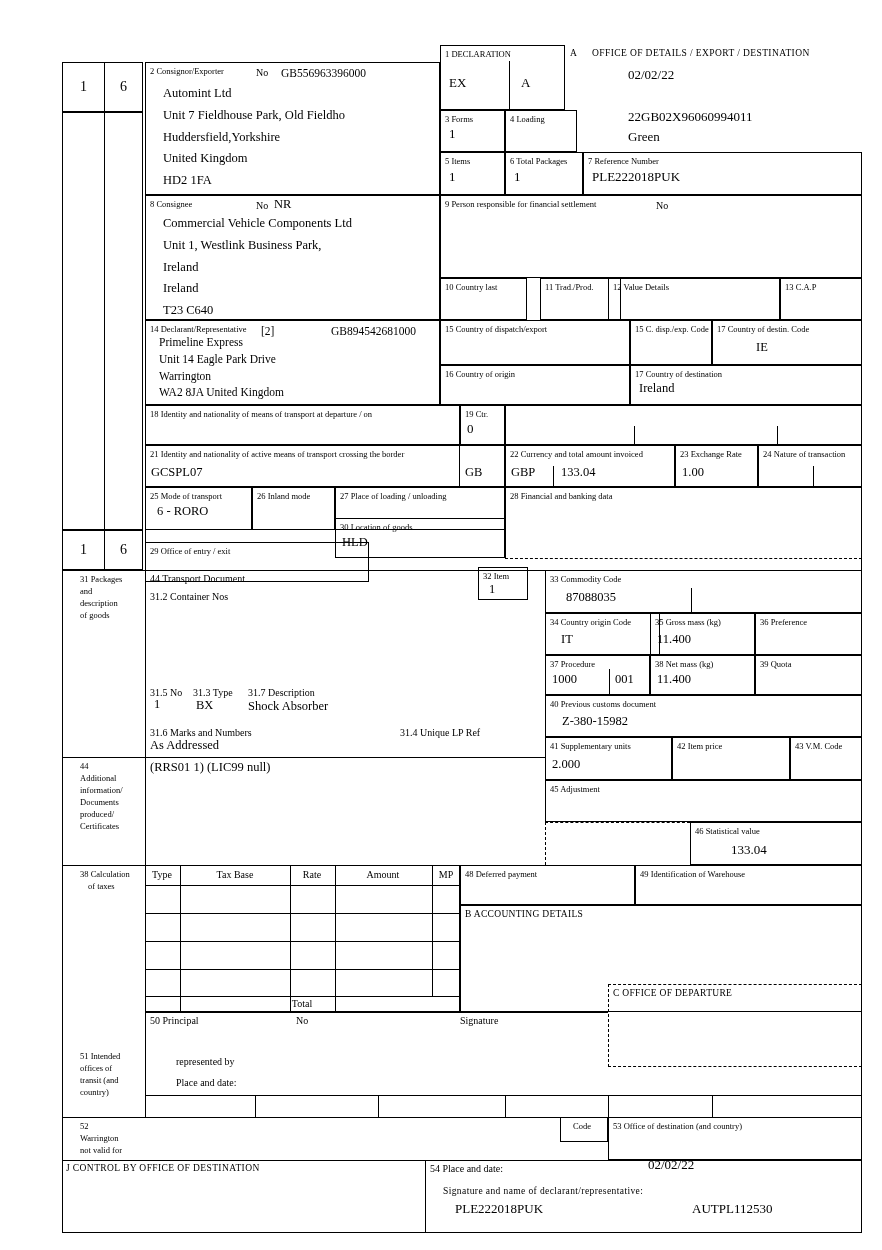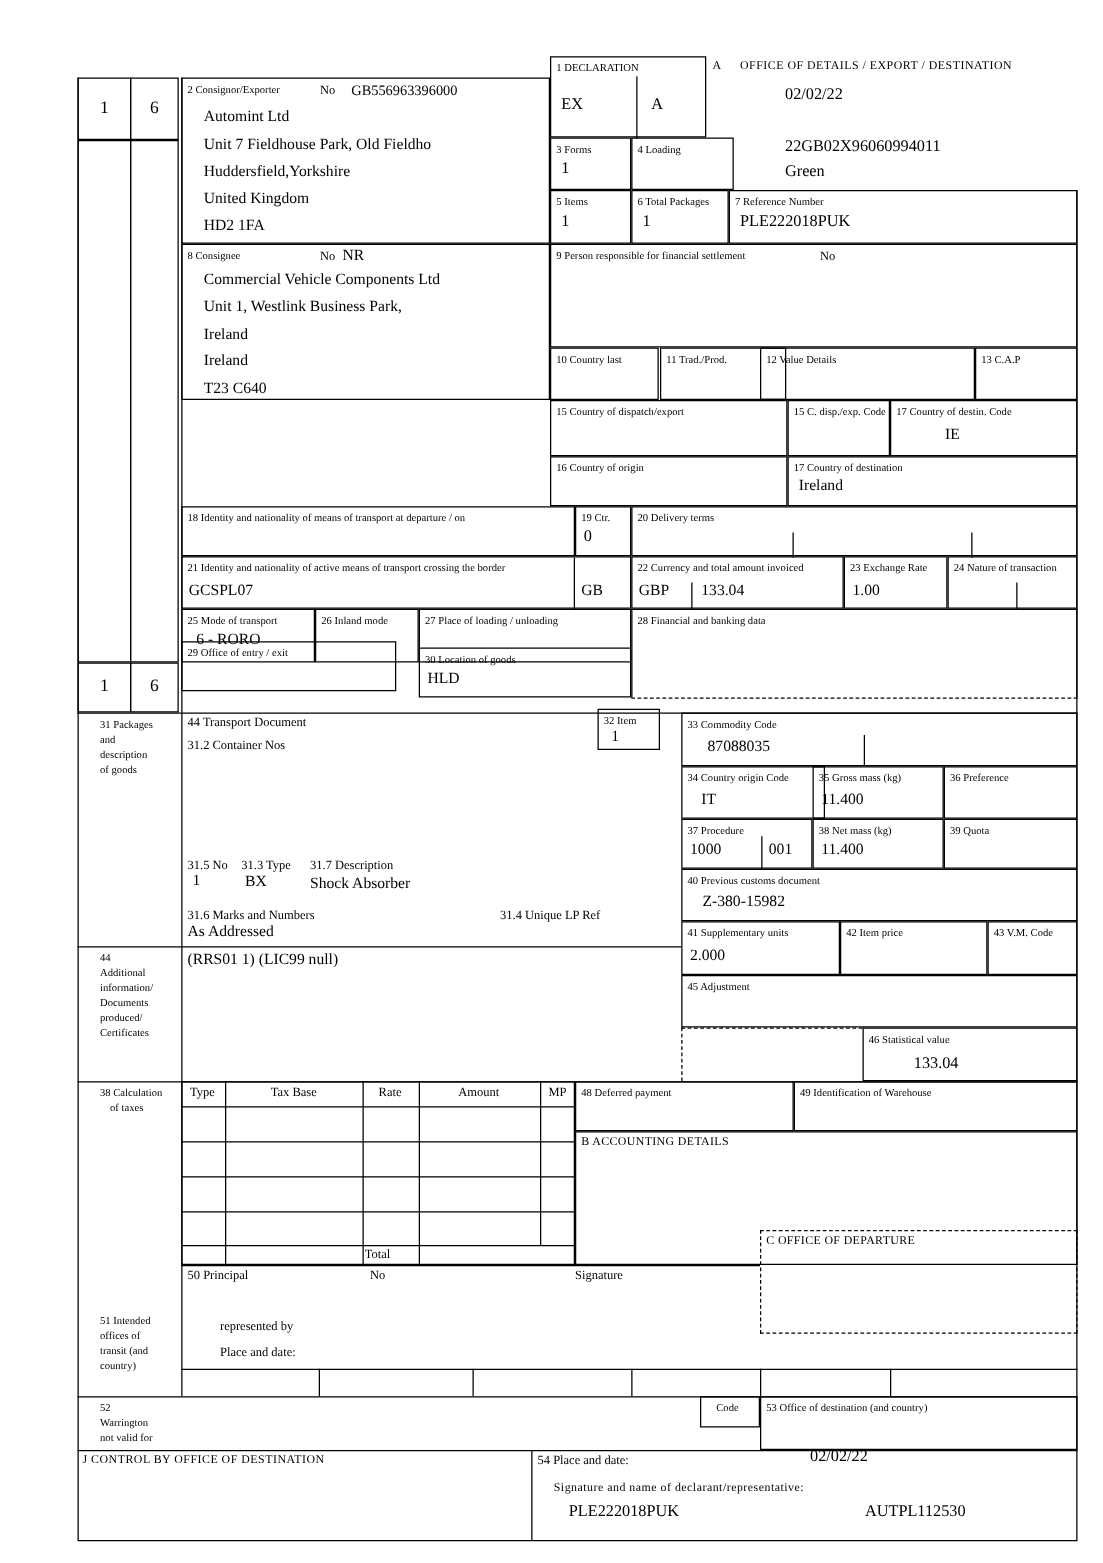--- a/index.html
+++ b/index.html
@@ -87,21 +87,21 @@
       <div>Huddersfield,Yorkshire</div>
       <div>United Kingdom</div>
       <div>HD2 1FA</div>
     </div>
   </div>
 
   <div class="box" style="left:440px;top:110px;width:65px;height:42px">
     <span class="lab">3 Forms</span>
     <span class="val" style="left:8px;top:16px">1</span>
   </div>
-  <div class="box" style="left:505px;top:110px;width:82px;height:42px">
+  <div class="box" style="left:505px;top:110px;width:72px;height:42px">
     <span class="lab">4 Loading</span>
   </div>
   <div class="box" style="left:440px;top:152px;width:65px;height:43px">
     <span class="lab">5 Items</span>
     <span class="val" style="left:8px;top:17px">1</span>
   </div>
   <div class="box" style="left:505px;top:152px;width:78px;height:43px">
     <span class="lab">6 Total Packages</span>
     <span class="val" style="left:8px;top:17px">1</span>
   </div>
@@ -124,30 +124,41 @@
   </div>
 
   <div class="box" style="left:440px;top:195px;width:422px;height:83px">
     <span class="lab">9 Person responsible for financial settlement</span>
     <span class="lab2" style="left:215px;top:5px">No</span>
   </div>
 
   <div class="box" style="left:440px;top:278px;width:87px;height:42px">
     <span class="lab">10 Country last</span>
   </div>
-  <div class="box" style="left:528px;top:278px;width:101px;height:42px">
+  <div class="box" style="left:540px;top:278px;width:81px;height:42px">
     <span class="lab">11 Trad./Prod.</span>
   </div>
   <div class="box" style="left:608px;top:278px;width:172px;height:42px">
     <span class="lab">12 Value Details</span>
   </div>
   <div class="box" style="left:780px;top:278px;width:82px;height:42px">
     <span class="lab">13 C.A.P</span>
   </div>
 
+  <div class="box" style="left:145px;top:320px;width:295px;height:85px">
+    <span class="lab">14 Declarant/Representative</span>
+    <span class="val v11" style="left:115px;top:3px">[2]</span>
+    <span class="val v11" style="left:185px;top:3px">GB894542681000</span>
+    <div class="addr14" style="left:13px;top:13px">
+      <div>Primeline Express</div>
+      <div>Unit 14 Eagle Park Drive</div>
+      <div>Warrington</div>
+      <div>WA2 8JA United Kingdom</div>
+    </div>
+  </div>
 
   <div class="box" style="left:440px;top:320px;width:190px;height:45px">
     <span class="lab">15 Country of dispatch/export</span>
   </div>
   <div class="box" style="left:630px;top:320px;width:82px;height:45px">
     <span class="lab">15 C. disp./exp. Code</span>
   </div>
   <div class="box" style="left:712px;top:320px;width:150px;height:45px">
     <span class="lab">17 Country of destin. Code</span>
     <span class="val v12" style="left:43px;top:19px">IE</span>
@@ -161,21 +172,20 @@
   </div>
 
   <div class="box" style="left:145px;top:405px;width:315px;height:40px">
     <span class="lab">18 Identity and nationality of means of transport at departure / on</span>
   </div>
   <div class="box" style="left:460px;top:405px;width:45px;height:40px">
     <span class="lab">19 Ctr.</span>
     <span class="val" style="left:6px;top:16px">0</span>
   </div>
   <div class="box" style="left:505px;top:405px;width:357px;height:40px">
-    <span class="lab">20 Delivery terms</span>
     <div class="vl" style="left:128px;top:20px;height:20px"></div>
     <div class="vl" style="left:271px;top:20px;height:20px"></div>
   </div>
 
   <div class="box" style="left:145px;top:445px;width:360px;height:42px">
     <span class="lab">21 Identity and nationality of active means of transport crossing the border</span>
     <span class="val v12" style="left:5px;top:19px">GCSPL07</span>
     <div class="vl" style="left:313px;top:0;height:41px"></div>
     <span class="val v12" style="left:319px;top:19px">GB</span>
   </div>
@@ -201,21 +211,21 @@
   <div class="box" style="left:252px;top:487px;width:83px;height:43px">
     <span class="lab">26 Inland mode</span>
   </div>
   <div class="box" style="left:335px;top:487px;width:170px;height:43px">
     <span class="lab">27 Place of loading / unloading</span>
   </div>
   <div class="box" style="left:505px;top:487px;width:357px;height:71px;border-bottom:none">
     <span class="lab">28 Financial and banking data</span>
   </div>
 
-  <div class="box" style="left:145px;top:513px;width:172px;height:40px">
+  <div class="box" style="left:145px;top:542px;width:224px;height:40px">
     <span class="lab">29 Office of entry / exit</span>
   </div>
   <div class="box" style="left:335px;top:518px;width:170px;height:40px">
     <span class="lab">30 Location of goods</span>
     <span class="val v12" style="left:6px;top:16px">HLD</span>
   </div>
 
   <div class="lblock" style="left:80px;top:573px">
     <div>31 Packages</div>
     <div>and</div>

